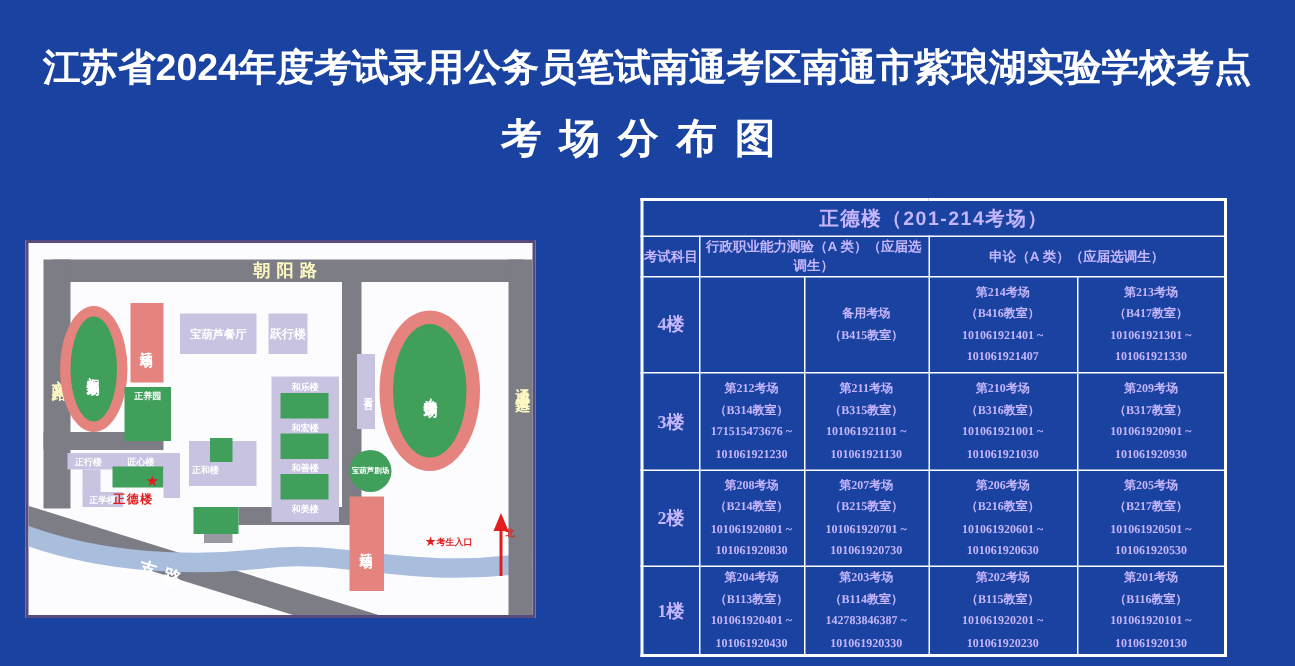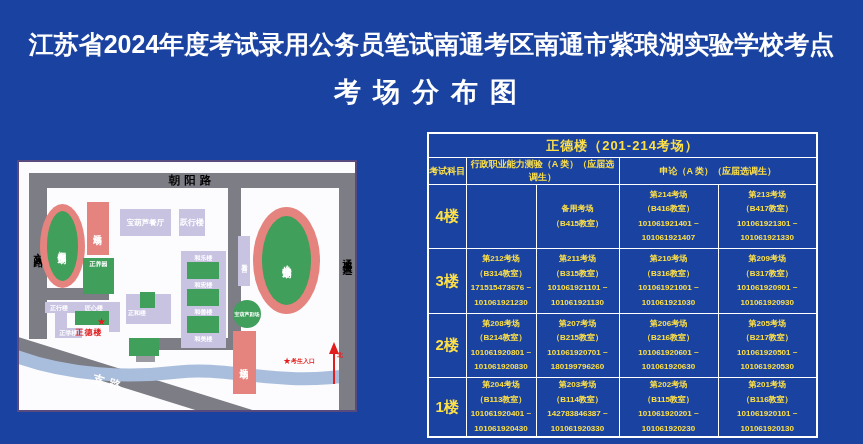--- a/index.html
+++ b/index.html
@@ -12,41 +12,41 @@
   .ttl1{position:absolute;left:0;top:28px;width:863px;text-align:center;
         color:#fff;font-size:25px;font-weight:bold;white-space:nowrap;}
   .ttl2{position:absolute;left:0;top:74px;width:863px;text-align:center;
         color:#fff;font-size:27px;font-weight:bold;letter-spacing:12px;}
 
   
   .map{position:absolute;left:17px;top:160px;width:340px;height:252px;
        background:#fcfcfe;border:2px solid #584a7d;box-sizing:border-box;}
   .map *{box-sizing:border-box;}
   .abs{position:absolute;}
-  .road{position:absolute;background:#7d7d85;color:#000000;font-weight:bold;}
+  .road{position:absolute;background:#7d7d85;color:#fef9c3;font-weight:bold;}
   .b{position:absolute;background:#c9c3e2;color:#fff;font-weight:bold;
      display:flex;align-items:center;justify-content:center;text-align:center;}
   .g{position:absolute;background:#3f9f5b;color:#fff;font-weight:bold;
      display:flex;align-items:center;justify-content:center;text-align:center;}
   .p{position:absolute;background:#e5837e;color:#fff;font-weight:bold;
      display:flex;align-items:center;justify-content:center;text-align:center;}
   .vtext{writing-mode:vertical-rl;text-orientation:upright;letter-spacing:2px;}
   .tiny{position:absolute;color:#fff;font-weight:bold;text-align:center;}
   .red{color:#e11d1d;}
   .mapsvg{position:absolute;left:0;top:0;pointer-events:none;}
 
   
   .rooms{position:absolute;left:427px;top:132px;width:389px;
          border-collapse:collapse;table-layout:fixed;border:2px solid #fff;}
-  .rooms td{border:1px solid #fff;color:#fde047;text-align:center;
+  .rooms td{border:1px solid #fff;color:#c4b5fd;text-align:center;
             vertical-align:middle;font-weight:bold;overflow:hidden;padding:0;}
   .t-title td{font-size:13px;height:23px;letter-spacing:1px;}
   .t-hdr td{font-size:9px;height:17px;}
-  .t-floor td{font-size:8px;}
-  .t-floor td.fl{font-size:15px;}
+  .t-floor td{font-size:8px;font-family:Liberation Serif, serif;}
+  .t-floor td.fl{font-size:12px;}
   .ln{line-height:14.5px;height:14.5px;white-space:nowrap;}
 </style>
 </head>
 <body>
 
 <div class="ttl1">江苏省2024年度考试录用公务员笔试南通考区南通市紫琅湖实验学校考点</div>
 <div class="ttl2">考场分布图</div>
 
 <div class="map">
 
@@ -210,21 +210,21 @@
     <td>
       <div class="ln">第208考场</div>
       <div class="ln">（B214教室）</div>
       <div class="ln">101061920801 ~</div>
       <div class="ln">101061920830</div>
     </td>
     <td>
       <div class="ln">第207考场</div>
       <div class="ln">（B215教室）</div>
       <div class="ln">101061920701 ~</div>
-      <div class="ln">180199796260</div>
+      <div class="ln">101061920730</div>
     </td>
     <td>
       <div class="ln">第206考场</div>
       <div class="ln">（B216教室）</div>
       <div class="ln">101061920601 ~</div>
       <div class="ln">101061920630</div>
     </td>
     <td>
       <div class="ln">第205考场</div>
       <div class="ln">（B217教室）</div>

